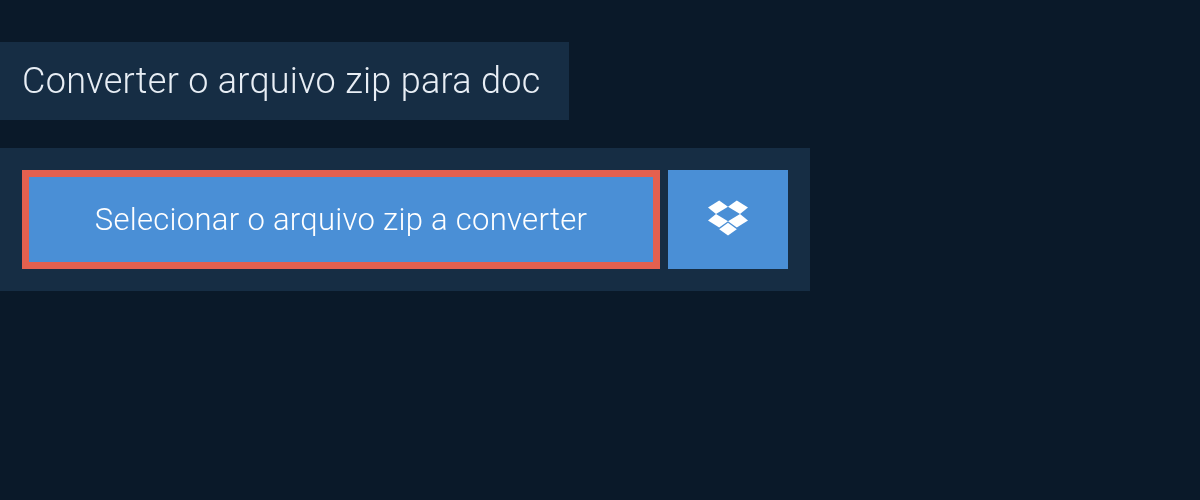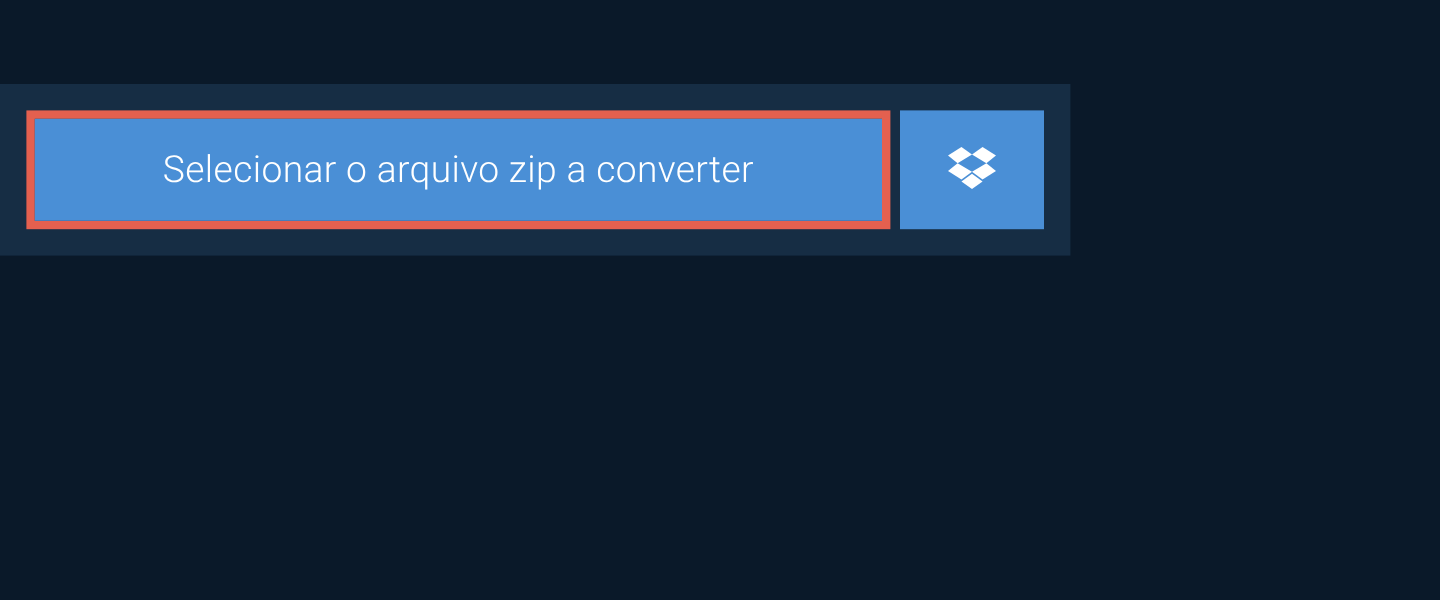--- a/index.html
+++ b/index.html
@@ -27,21 +27,21 @@
       font-size: 36px;
       font-weight: 300;
       letter-spacing: 0.3px;
     }
     .action-panel {
       background-color: #162d44;
       padding: 22px;
       display: flex;
       align-items: stretch;
       gap: 8px;
-      width: 892px;
+      width: 810px;
       margin-top: 28px;
     }
     .select-button-wrapper {
       border: 7px solid #e4604f;
       flex: 1;
     }
     .select-button {
       background-color: #4a8fd6;
       color: #ffffff;
       font-size: 31px;
@@ -62,20 +62,23 @@
     .dropbox-icon {
       width: 40px;
       height: 36px;
       fill: #ffffff;
     }
   </style>
 </head>
 <body>
 
 <div class="container">
+  <div class="header-bar">
+    <h1 class="page-title">Converter o arquivo zip para doc</h1>
+  </div>
   
   <div class="action-panel">
     <div class="select-button-wrapper">
       <div class="select-button">
         <span>Selecionar o arquivo zip a converter</span>
       </div>
     </div>
     <div class="dropbox-button">
       <span>
         <svg class="dropbox-icon" viewBox="0 0 50 44" xmlns="http://www.w3.org/2000/svg">

